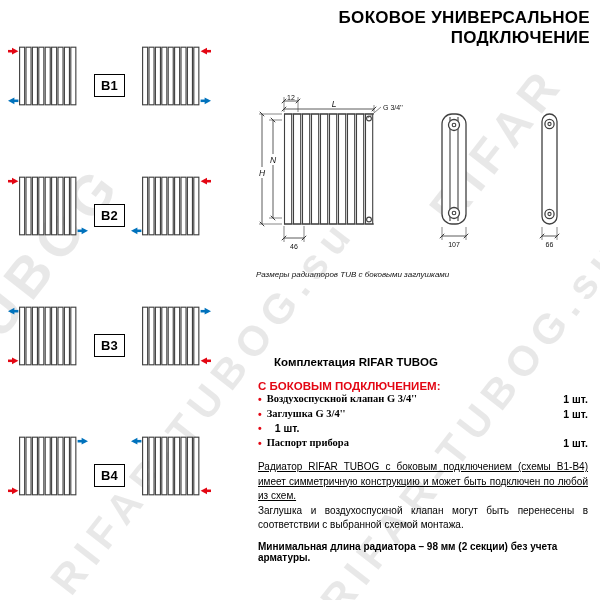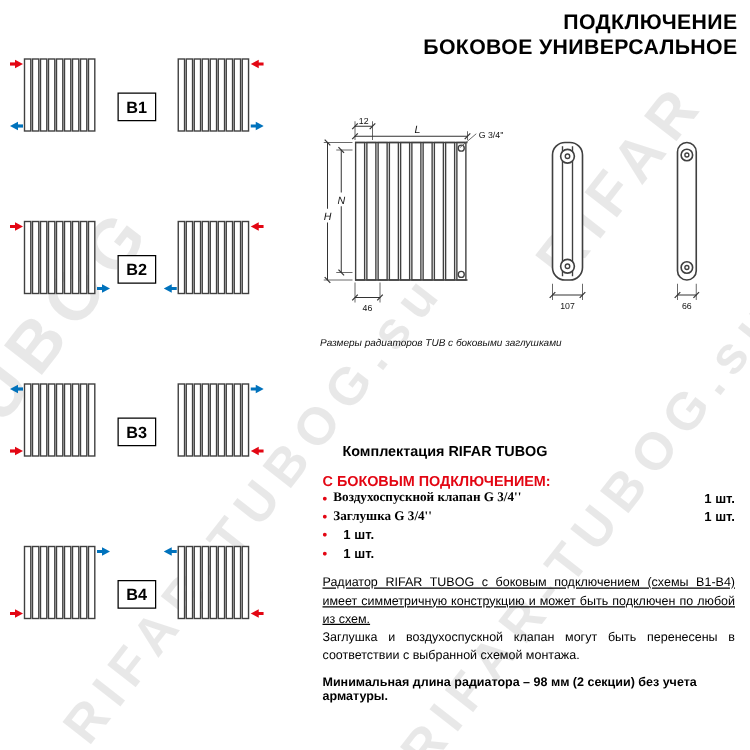--- a/index.html
+++ b/index.html
@@ -57,22 +57,22 @@
 <div class="page">
 
   <div class="wm wm1">TUBOG</div>
   <div class="wm wm2">RIFAR-TUBOG.su</div>
   <div class="wm wm3">RIFAR-TUBOG.su</div>
   <div class="wm wm4">RIFAR</div>
 
   <div class="layer">
 
     <div class="title">
+      <div>БОКОВОЕ УНИВЕРСАЛЬНОЕ</div>
       <div>ПОДКЛЮЧЕНИЕ</div>
-      <div>БОКОВОЕ УНИВЕРСАЛЬНОЕ</div>
     </div>
 
     <div class="schemes">
       <div class="scheme-row">
         <div class="rad"><svg viewBox="0 0 100 80" width="80" height="64">
               <rect x="14.5" y="4" width="6.3" height="72" fill="#fff" stroke="#404040" stroke-width="1.4"></rect>
               <rect x="22.5" y="4" width="6.3" height="72" fill="#fff" stroke="#404040" stroke-width="1.4"></rect>
               <rect x="30.5" y="4" width="6.3" height="72" fill="#fff" stroke="#404040" stroke-width="1.4"></rect>
               <rect x="38.5" y="4" width="6.3" height="72" fill="#fff" stroke="#404040" stroke-width="1.4"></rect>
               <rect x="46.5" y="4" width="6.3" height="72" fill="#fff" stroke="#404040" stroke-width="1.4"></rect>
@@ -304,20 +304,21 @@
         <span class="blt" style="color:#e30613;">•</span>
         <span class="nm">Заглушка G 3/4''</span>
         <span class="qty">1 шт.</span>
       </div>
       <div class="item">
         <span class="blt" style="color:#e30613;">•</span>
         <span class="qty">1 шт.</span>
       </div>
       <div class="item">
         <span class="blt" style="color:#e30613;">•</span>
+        <span class="nm">Паспорт прибора</span>
         <span class="qty">1 шт.</span>
       </div>
 
       <p class="para first">Радиатор RIFAR TUBOG с боковым подключением (схемы B1-B4) имеет симметричную конструкцию и может быть подключен по любой из схем.</p>
       <p class="para">Заглушка и воздухоспускной клапан могут быть перенесены в соответствии с выбранной схемой монтажа.</p>
       <div class="boldline">Минимальная длина радиатора – 98 мм (2 секции) без учета арматуры.</div>
     </div>
 
   </div>
 </div>

